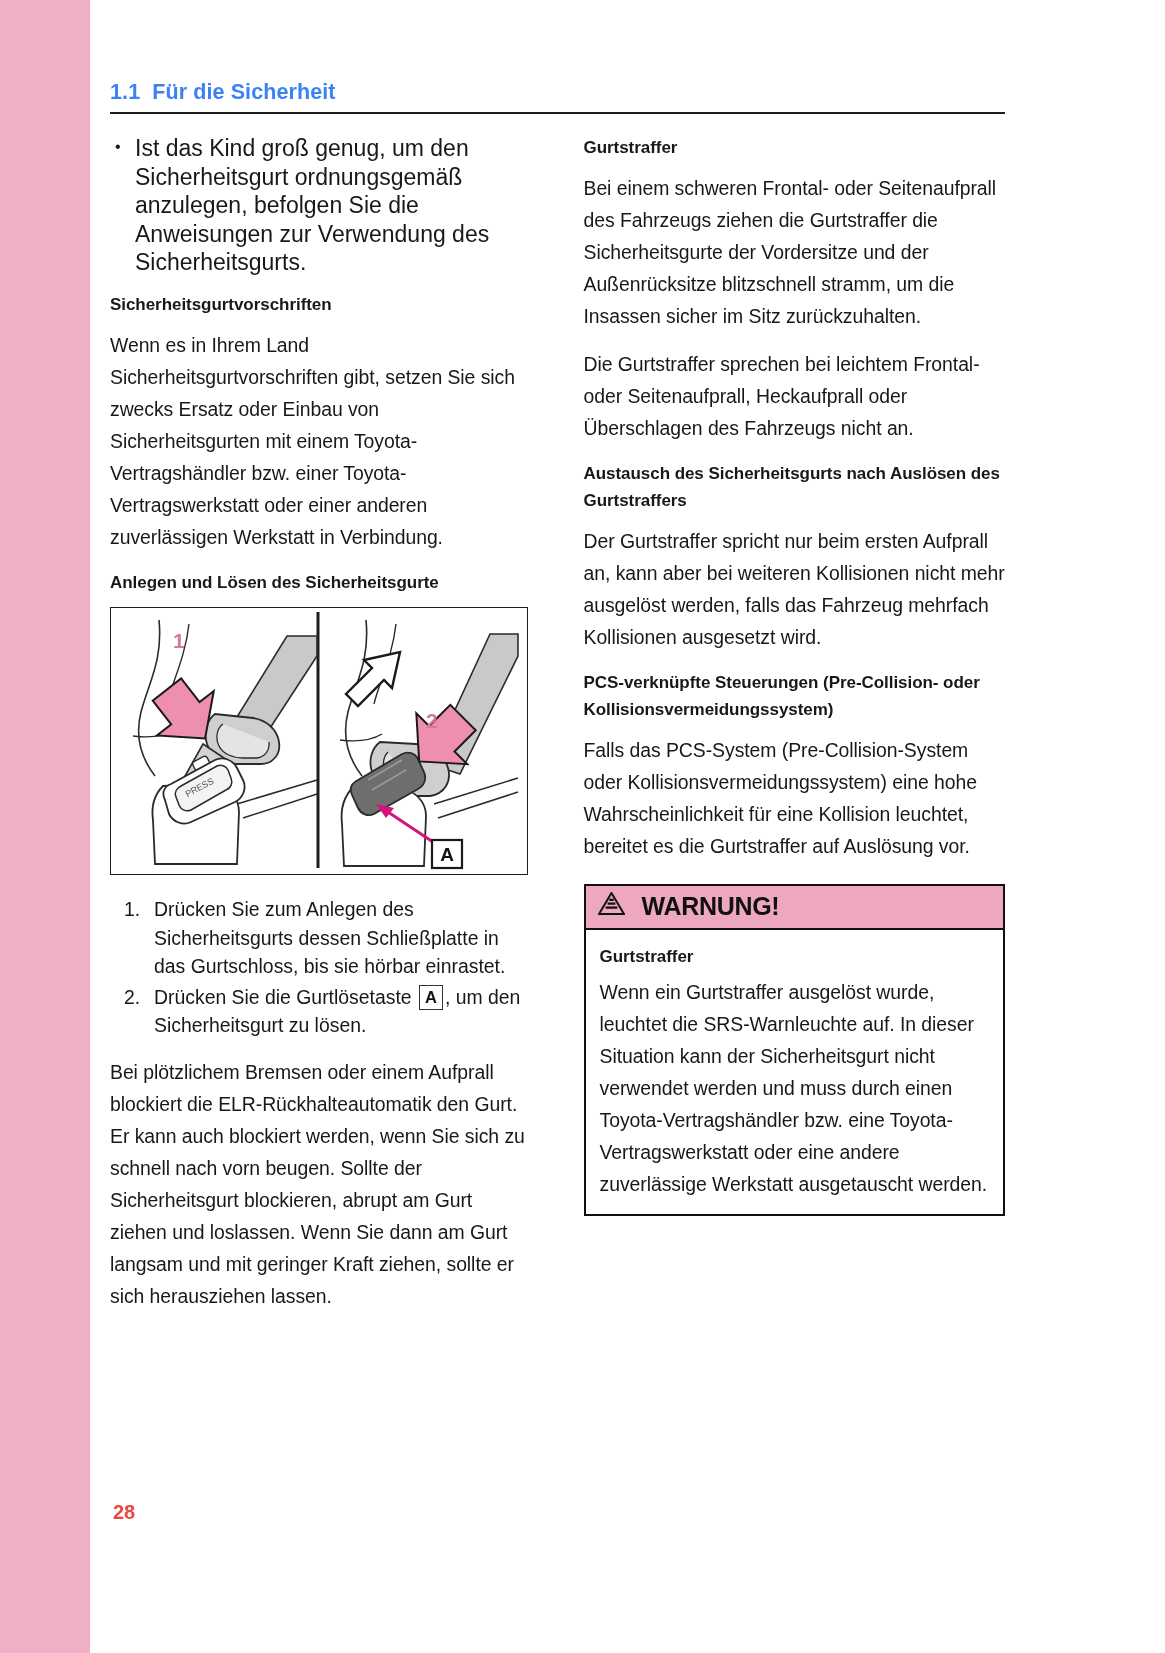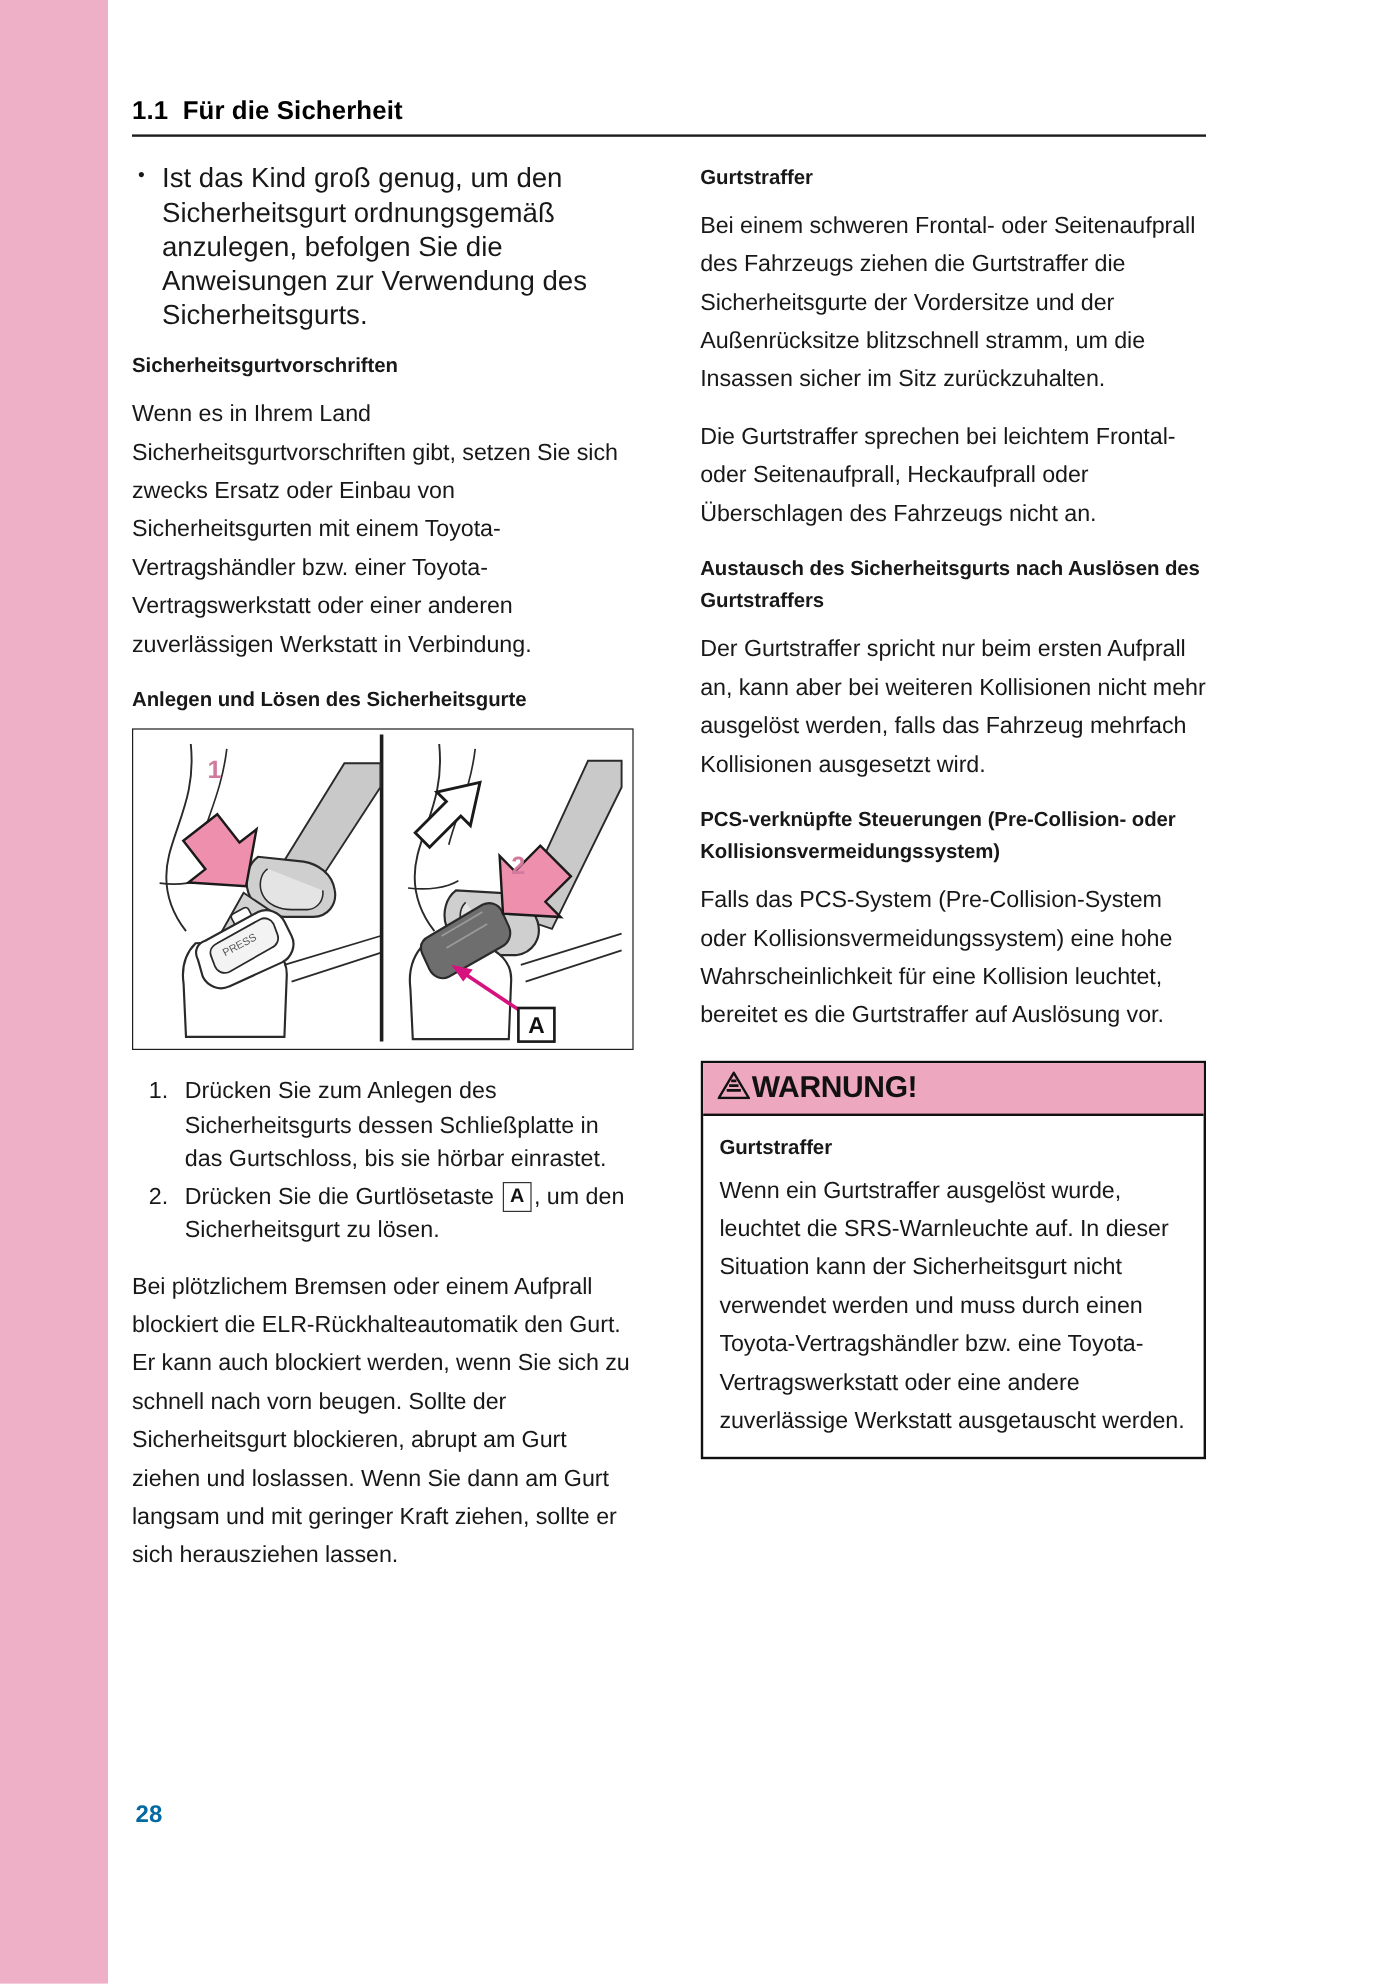--- a/index.html
+++ b/index.html
@@ -28,21 +28,21 @@
   #content {
     position: absolute;
     left: 110px;
     top: 80px;
     width: 895px;
   }
   
   .chapter-head {
     font-size: 21.5px;
     font-weight: bold;
-    color: #000000;
+    color: #3b82f6;
     letter-spacing: 0.1px;
     padding-bottom: 7px;
   }
   .chapter-head .num { margin-right: 12px; }
   .head-rule {
     border-bottom: 2.2px solid #1d1d1d;
     width: 100%;
     margin-bottom: 20px;
   }
   
@@ -135,42 +135,41 @@
   .warn-box {
     border: 2.2px solid #101010;
     margin-top: 22px;
     background: #fff;
     box-sizing: border-box;
   }
   .warn-title {
     background: #eda7bf;
     border-bottom: 2.2px solid #101010;
     display: flex;
-    align-items: center;
-    gap: 2px;
+    gap: 17px;
     padding: 6px 12px 7px 12px;
   }
   .warn-title-text {
     font-size: 25px;
     font-weight: bold;
     letter-spacing: -0.3px;
     color: #111;
   }
   .warn-body { padding: 13px 14px 14px 14px; }
   .warn-body .h3 { margin-bottom: 6px; }
   .warn-body .body-text { margin-bottom: 12px; }
   .warn-body .body-text:last-child { margin-bottom: 0; }
   
   #page-number {
     position: absolute;
     left: 113px;
     top: 1501px;
     font-size: 20px;
     font-weight: bold;
-    color: #0369a1;
+    color: #ef4444;
   }
 </style>
 </head>
 <body>
 
 <div id="page">
 
   <div id="edge-strip"></div>
 
   <div id="content">

